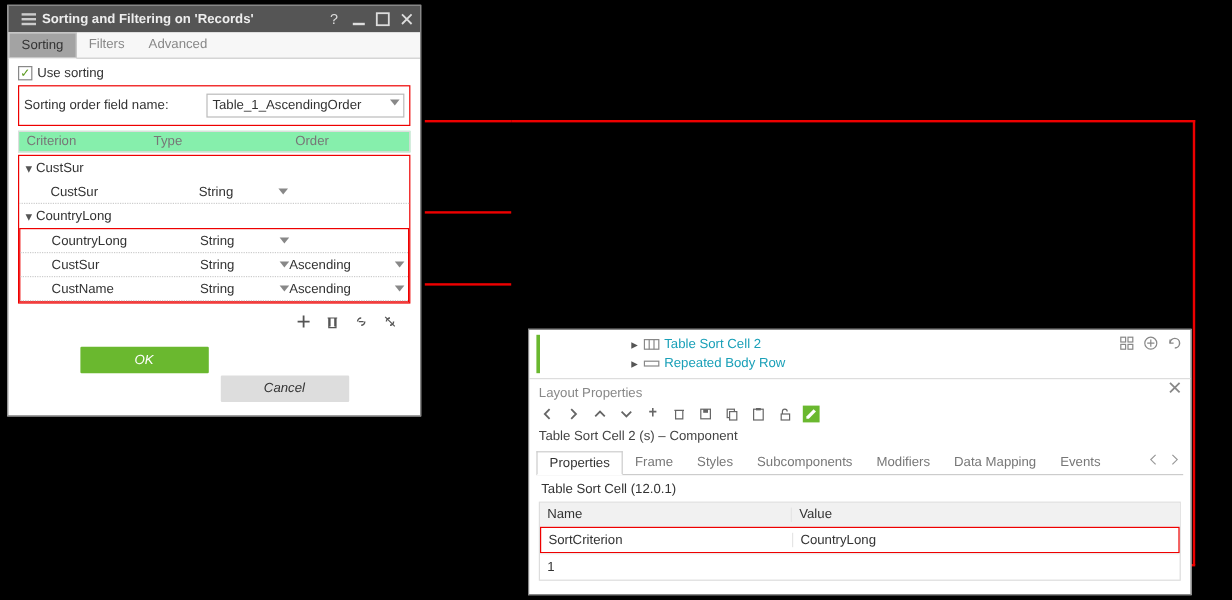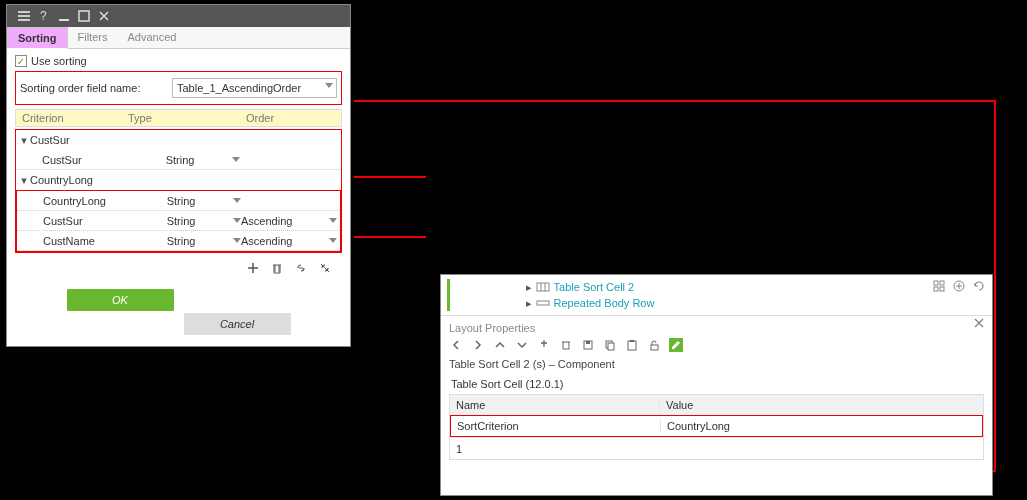--- a/index.html
+++ b/index.html
@@ -11,30 +11,30 @@
 
 .ico { display: inline-flex; align-items: center; justify-content: center; width: 14px; height: 14px; color: #666; }
 .ico svg { width: 14px; height: 14px; }
 
 
 .titlebar { background: #555; color: #eee; height: 22px; display: flex; align-items: center; padding: 0 4px; font-size: 11px; }
 .titlebar .ttl { flex: 1; margin-left: 4px; font-weight: bold; }
 .titlebar .ico { color: #ddd; margin-left: 6px; }
 .tabs { display: flex; border-bottom: 1px solid #ccc; background: #f7f7f7; }
 .tab { padding: 4px 10px; color: #888; cursor: pointer; }
-.tab.active { background: #f0abfc; border: 1px solid #ccc; border-bottom: 1px solid #fff; margin-bottom: -1px; color: #333; font-weight: bold; }
+.tab.active { background: #a3a3a3; border: 1px solid #ccc; border-bottom: 1px solid #fff; margin-bottom: -1px; color: #333; }
 .body { padding: 6px 8px; }
 .checkrow { display: flex; align-items: center; gap: 4px; margin-bottom: 4px; }
 .chk { width: 12px; height: 12px; border: 1px solid #888; display: flex; align-items: center; justify-content: center; color: #5b9a1f; font-size: 10px; }
 .hl-red { border: 1.5px solid #e00; padding: 3px 4px; margin: 2px 0; }
 .formrow { display: flex; align-items: center; margin: 3px 0; }
 .formrow label { width: 152px; }
 .combo { flex: 1; height: 20px; border: 1px solid #bbb; display: flex; align-items: center; padding: 0 16px 0 4px; position: relative; background: #fff; font-size: 11px; }
 .combo .dd { position: absolute; right: 3px; top: 4px; border-left: 4px solid transparent; border-right: 4px solid transparent; border-top: 5px solid #888; }
-.thead { display: flex; background: #fef9c3; border: 1px solid #ddd; height: 18px; align-items: center; margin-top: 4px; }
+.thead { display: flex; background: #86efac; border: 1px solid #ddd; height: 18px; align-items: center; margin-top: 4px; }
 .thead > div { padding: 0 6px; color: #777; }
 .col-c { width: 106px; } .col-t { width: 118px; } .col-o { flex: 1; }
 .trow { display: flex; align-items: center; height: 20px; padding-left: 2px; }
 .trow.child { border-bottom: 1px dotted #ccc; }
 .exp { width: 12px; text-align: center; color: #555; }
 .indent { width: 22px; }
 .cellc { width: 92px; padding-left: 2px; }
 .cellt { width: 96px; text-align: center; } .cello { width: 84px; }
 .minidd { width: 0; height: 0; border-left: 4px solid transparent; border-right: 4px solid transparent; border-top: 5px solid #888; margin-left: 4px; }
 .iconrow { display: flex; justify-content: flex-end; gap: 10px; padding: 6px 10px; }
@@ -81,20 +81,21 @@
 
 <div class="panel p1">
   <div class="titlebar">
     <span class="ico">
         <svg viewBox="0 0 14 14">
           <rect x="1" y="2" width="12" height="2" fill="#ccc"></rect>
           <rect x="1" y="6" width="12" height="2" fill="#ccc"></rect>
           <rect x="1" y="10" width="12" height="2" fill="#ccc"></rect>
         </svg>
       </span>
+    <span class="ttl">Sorting and Filtering on 'Records'</span>
     <span class="ico">
         <svg viewBox="0 0 14 14">
           <text x="3" y="11" font-size="12" fill="#ddd">?</text>
         </svg>
       </span>
     <span class="ico">
         <svg viewBox="0 0 14 14">
           <rect x="2" y="10" width="10" height="2" fill="#ddd"></rect>
         </svg>
       </span>
@@ -315,20 +316,41 @@
           <path d="M5 7 V5 A2 2 0 0 1 9 5" fill="none" stroke="#666"></path>
         </svg>
       </span>
     <span class="ico" style="background:#6ab82f;">
         <svg viewBox="0 0 14 14">
           <path d="M3 11 L5 11 L11 5 L9 3 L3 9 Z" fill="#fff"></path>
         </svg>
       </span>
   </div>
   <div class="lp-sub">Table Sort Cell 2 (s) – Component</div>
+  <div class="lp-tabs">
+    <div class="lp-tab active">Properties</div>
+    <div class="lp-tab">Frame</div>
+    <div class="lp-tab">Styles</div>
+    <div class="lp-tab">Subcomponents</div>
+    <div class="lp-tab">Modifiers</div>
+    <div class="lp-tab">Data Mapping</div>
+    <div class="lp-tab">Events</div>
+    <div class="lp-scroll">
+      <span class="ico">
+          <svg viewBox="0 0 14 14">
+            <path d="M9 3 L5 7 L9 11" fill="none" stroke="#999"></path>
+          </svg>
+        </span>
+      <span class="ico">
+          <svg viewBox="0 0 14 14">
+            <path d="M5 3 L9 7 L5 11" fill="none" stroke="#999"></path>
+          </svg>
+        </span>
+    </div>
+  </div>
   <div class="proplabel">Table Sort Cell (12.0.1)</div>
   <div class="propgrid">
     <div class="phead">
       <div class="pname">Name</div>
       <div class="pval">Value</div>
     </div>
     <div class="prow hl">
       <div class="pname">SortCriterion</div>
       <div class="pval">CountryLong</div>
     </div>

